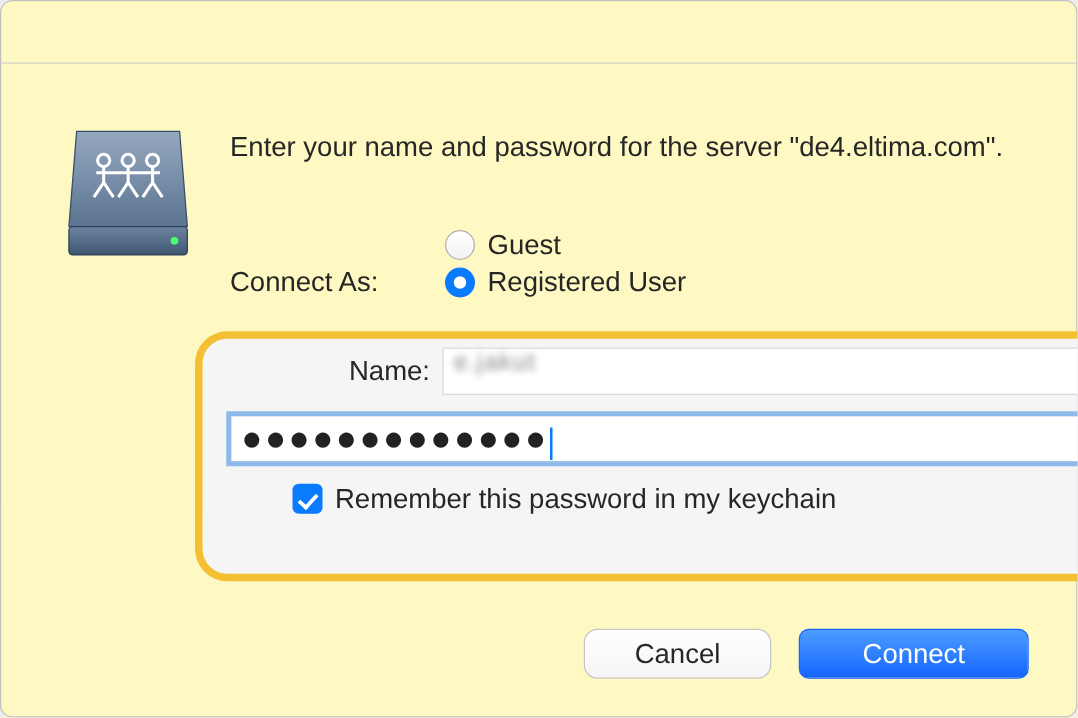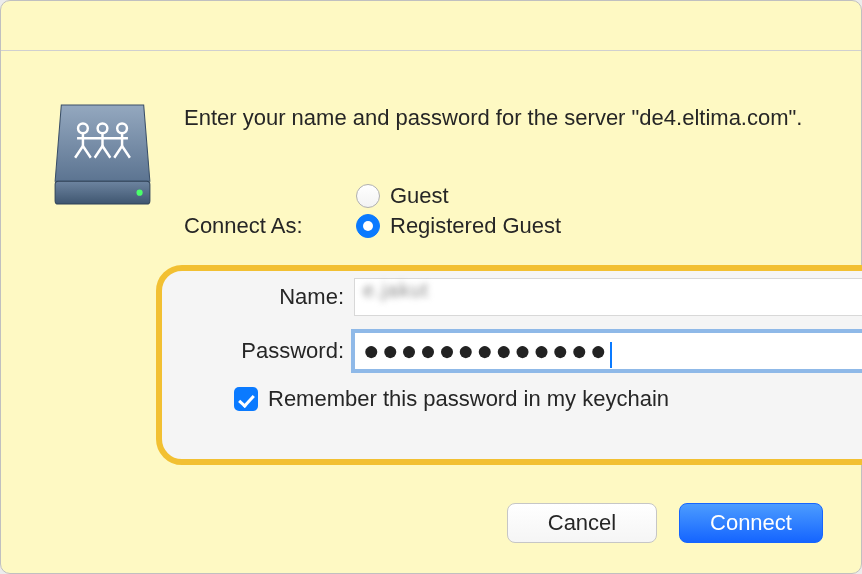--- a/index.html
+++ b/index.html
@@ -199,26 +199,27 @@
       padding: 6px 0;
       width: 150px;
       border-radius: 8px;
       text-align: center;
       cursor: pointer;
       border: 1px solid #c6c6c6;
     }
     .btn-cancel {
       background: linear-gradient(#ffffff, #f5f5f5);
       color: #262626;
+      border-radius: 11px;
     }
     .btn-connect {
       background: linear-gradient(#4c9cff, #1565ff);
       border-color: #1565ff;
       color: #fff;
-      width: 144px;
+      width: 184px;
     }
   </style>
 </head>
 <body>
 
 <div class="dialog">
   <div class="separator"></div>
   <div class="content">
 
     <div class="server-icon">
@@ -252,34 +253,33 @@
 
     <div class="connect-row">
       <div class="connect-label">Connect As:</div>
       <div class="radio-group">
         <div class="radio-option">
           <div class="radio"></div>
           <span>Guest</span>
         </div>
         <div class="radio-option">
           <div class="radio selected"></div>
-          <span>Registered Guest</span>
+          <span>Registered User</span>
         </div>
       </div>
     </div>
 
     <div class="highlight-box">
       <div class="field-row">
         <div class="field-label">Name:</div>
         <div class="text-input">
           <span class="blurred-text">e.jakut</span>
         </div>
       </div>
       <div class="field-row">
-        <div class="field-label">Password:</div>
         <div class="text-input focused">
           <span class="dots">●●●●●●●●●●●●●</span><span class="caret"></span>
         </div>
       </div>
       <div class="checkbox-row">
         <div class="checkbox"></div>
         <span>Remember this password in my keychain</span>
       </div>
     </div>
 

